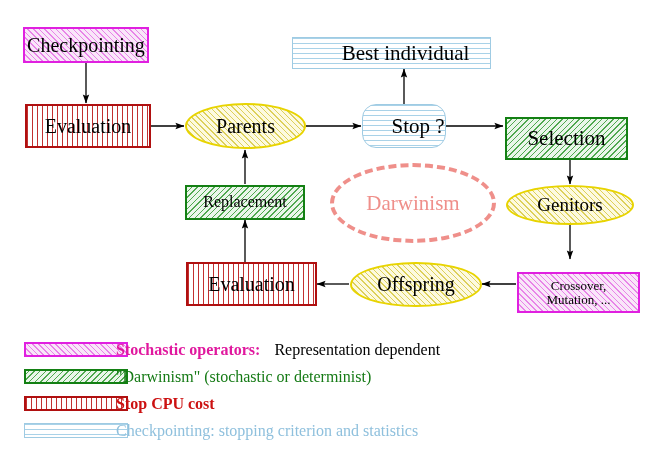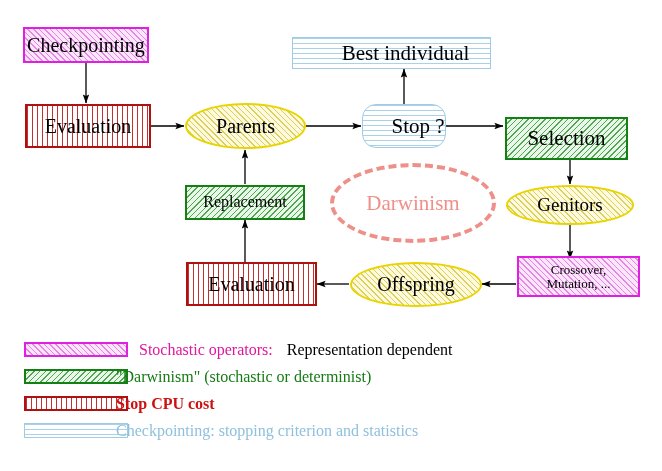--- a/index.html
+++ b/index.html
@@ -107,21 +107,21 @@
     height: 15px;
     box-sizing: border-box;
   }
   .legend-text {
     position: absolute;
     left: 116px;
     font-size: 16px;
     white-space: nowrap;
   }
   .legend-text.bold { font-weight: bold; }
-  .seg-magenta { color: #e0189e; font-weight: normal; margin-left: 23px; }
+  .seg-magenta { color: #e0189e; font-weight: bold; }
   .seg-gold    { color: #000000; }
   .seg-green   { color: #157a15; }
   .seg-red     { color: #cc1111; }
   .seg-blue    { color: #8fc0dd; }
 </style>
 </head>
 <body>
 
 <div id="canvas">
 
@@ -184,21 +184,21 @@
   </div>
 
   <div class="node dashed-ellipse" style="left:330px; top:163px; width:166px; height:80px; font-size:21px;">
     <span class="lbl">Darwinism</span>
   </div>
 
   <div class="node fill-yellow-ellipse" style="left:506px; top:185px; width:128px; height:40px; font-size:19px;">
     <span class="lbl">Genitors</span>
   </div>
 
-  <div class="node fill-magenta" style="left:517px; top:256px; width:123px; height:41px; font-size:13px;justify-content:center;">
+  <div class="node fill-magenta" style="left:517px; top:272px; width:123px; height:41px; font-size:13px;justify-content:center;">
     <span class="lbl">Crossover,
 Mutation, ...</span>
   </div>
 
   <div class="node fill-red" style="left:186px; top:262px; width:131px; height:44px; font-size:20px;">
     <span class="lbl">Evaluation</span>
   </div>
 
   <div class="node fill-yellow-ellipse" style="left:350px; top:262px; width:132px; height:45px; font-size:20px;">
     <span class="lbl">Offspring</span>

